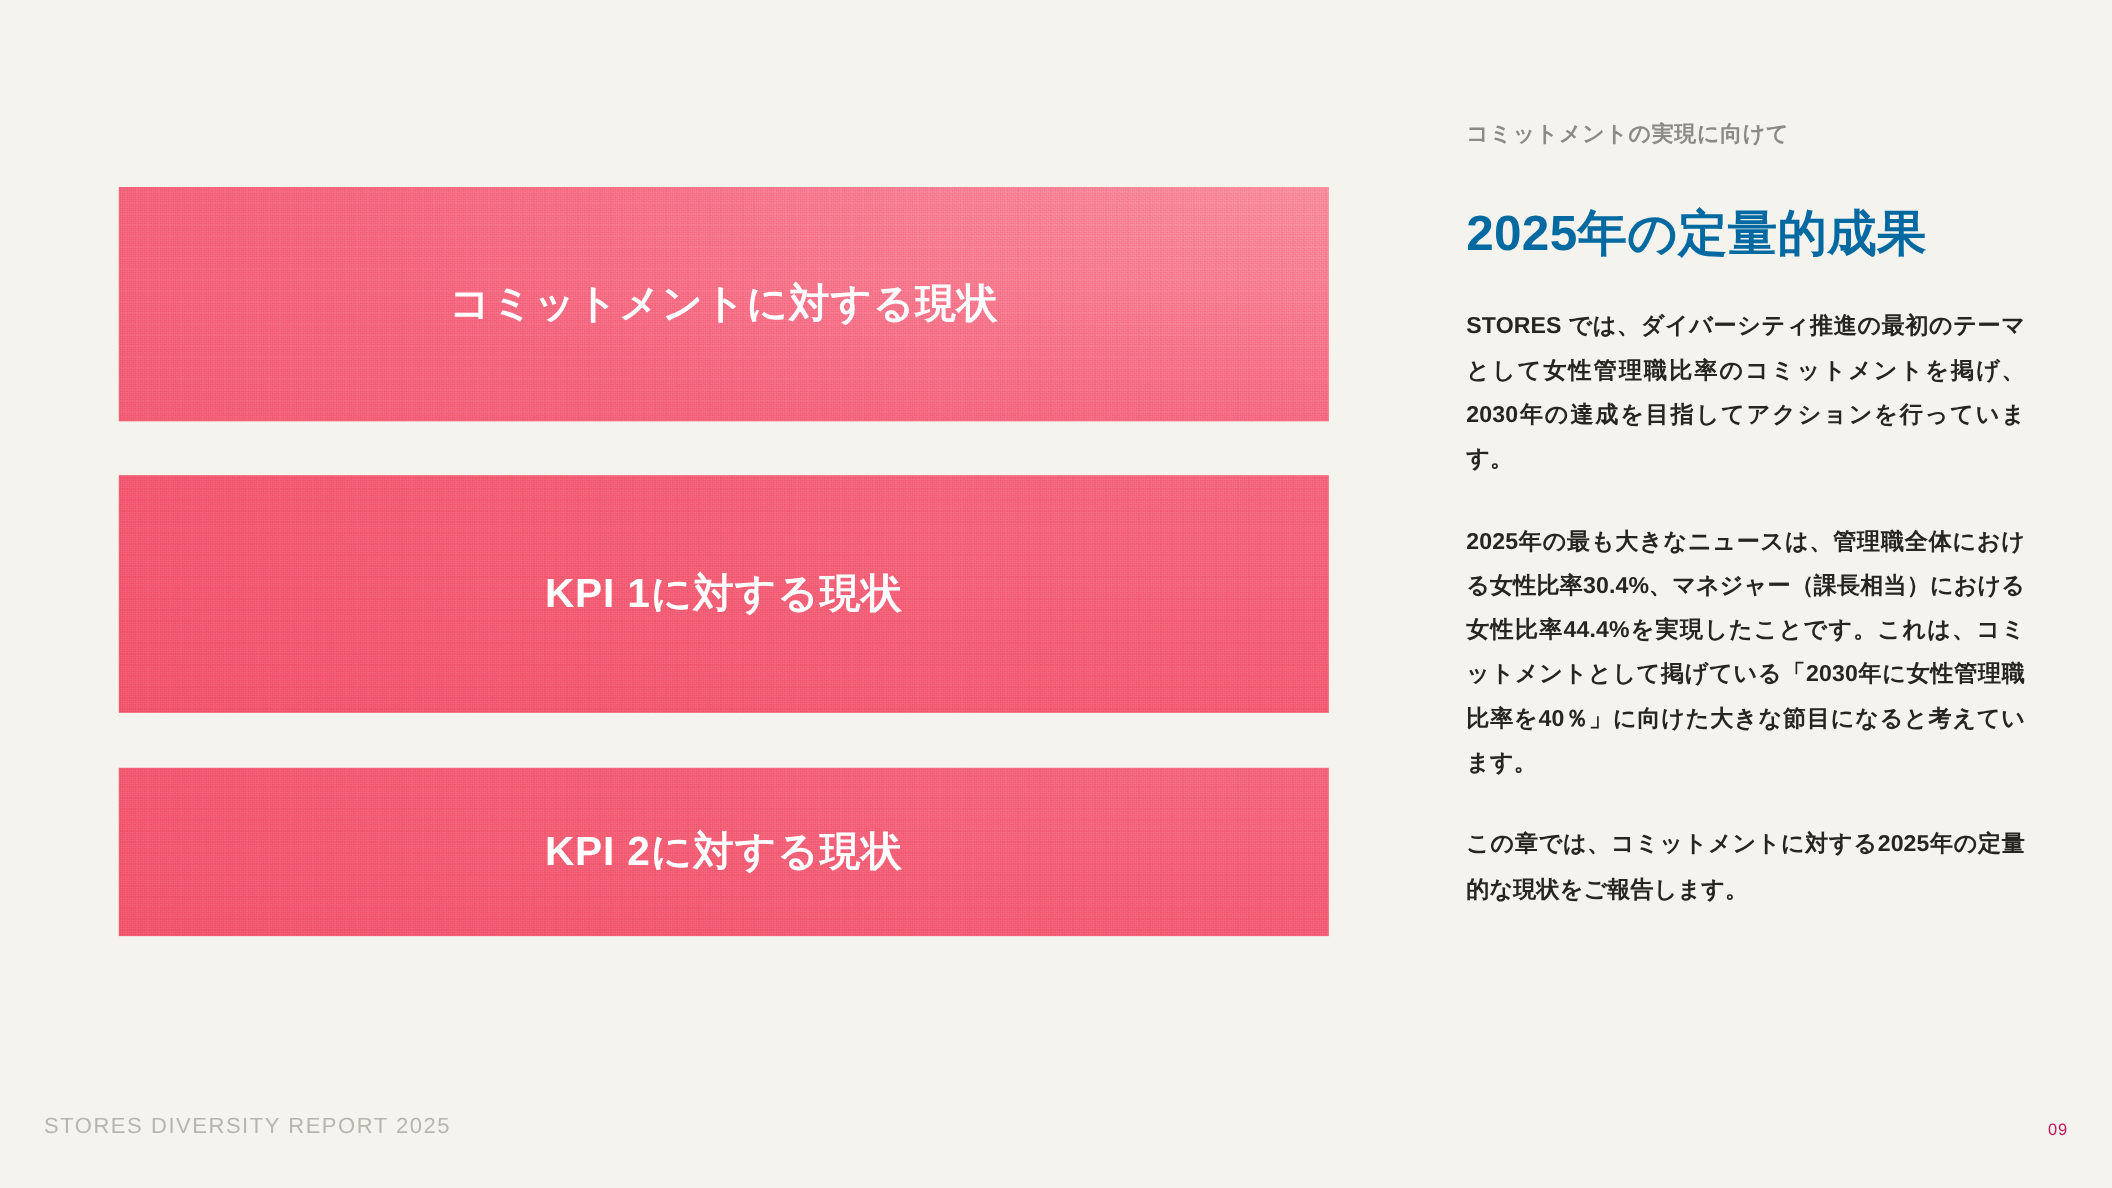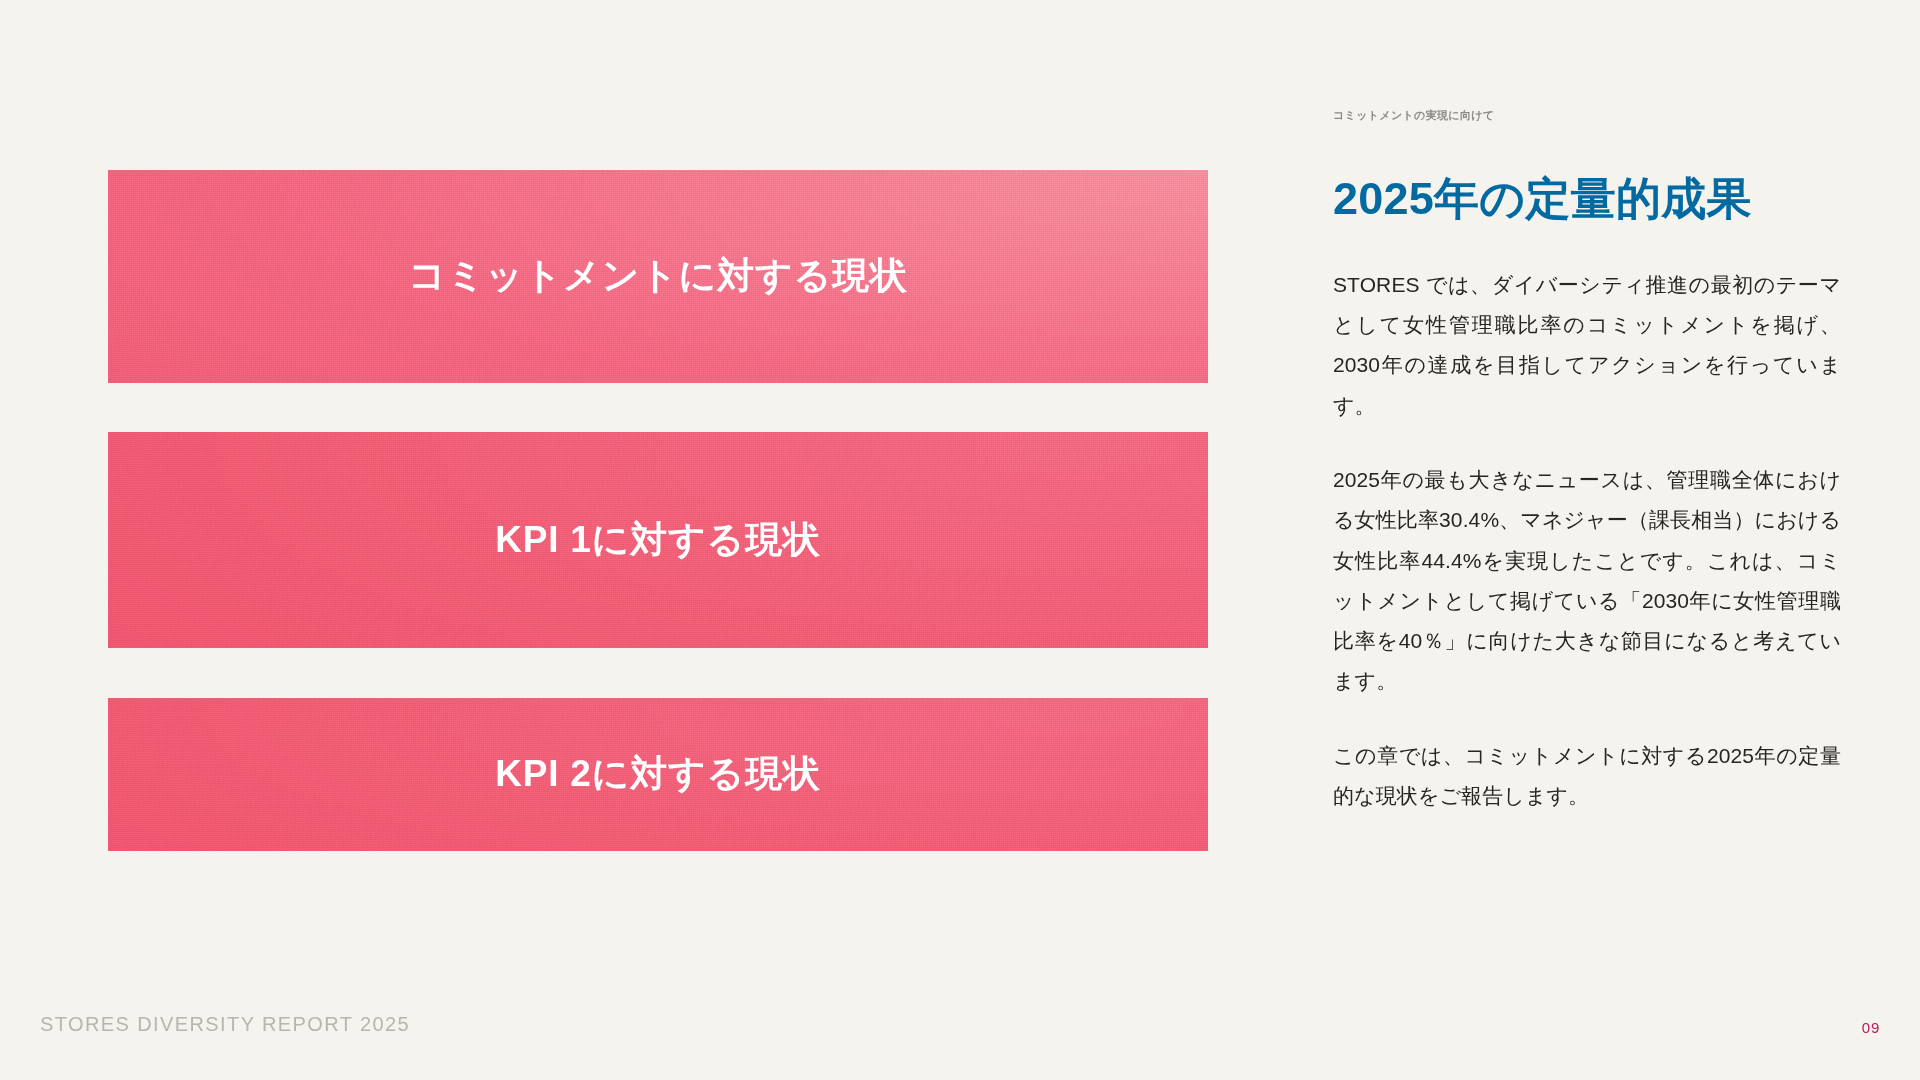--- a/index.html
+++ b/index.html
@@ -73,42 +73,42 @@
   }
 
   
   .panel {
     position:absolute;
     left:1333px; top:108px;
     width:508px;
   }
 
   .eyebrow {
-    font-size:11px;
+    font-size:20px;
     font-weight:700;
     color:#8B8A85;
     letter-spacing:.03em;
     line-height:1.4;
     margin-bottom:17px;
     font-family:Liberation Serif, serif;
   }
 
   .headline {
     font-size:45px;
     font-weight:700;
     color:#0369a1;
     letter-spacing:.005em;
     line-height:1.25;
     margin-bottom:37px;
     margin-top:48px;
   }
 
   .body-copy p {
     font-size:21px;
-    font-weight:400;
+    font-weight:700;
     color:#26251F;
     line-height:1.92;
     letter-spacing:.005em;
     text-align:justify;
     margin-bottom:34px;
   }
   .body-copy p:last-child { margin-bottom:0; }
 
   
   .footer-left {

